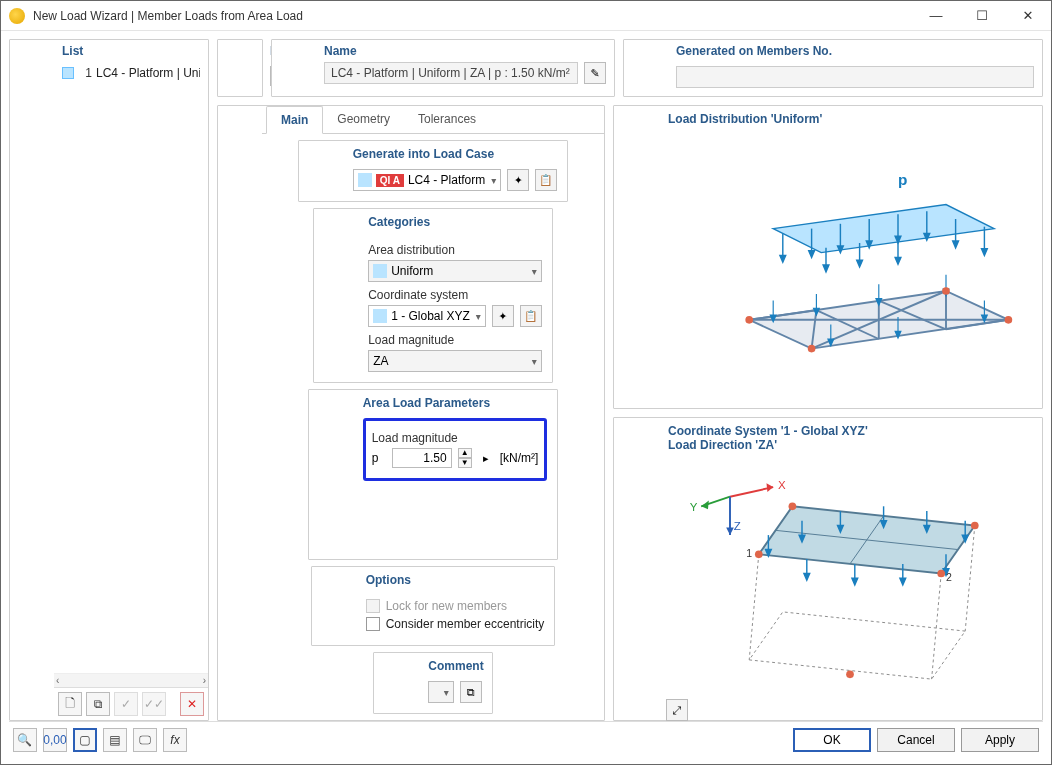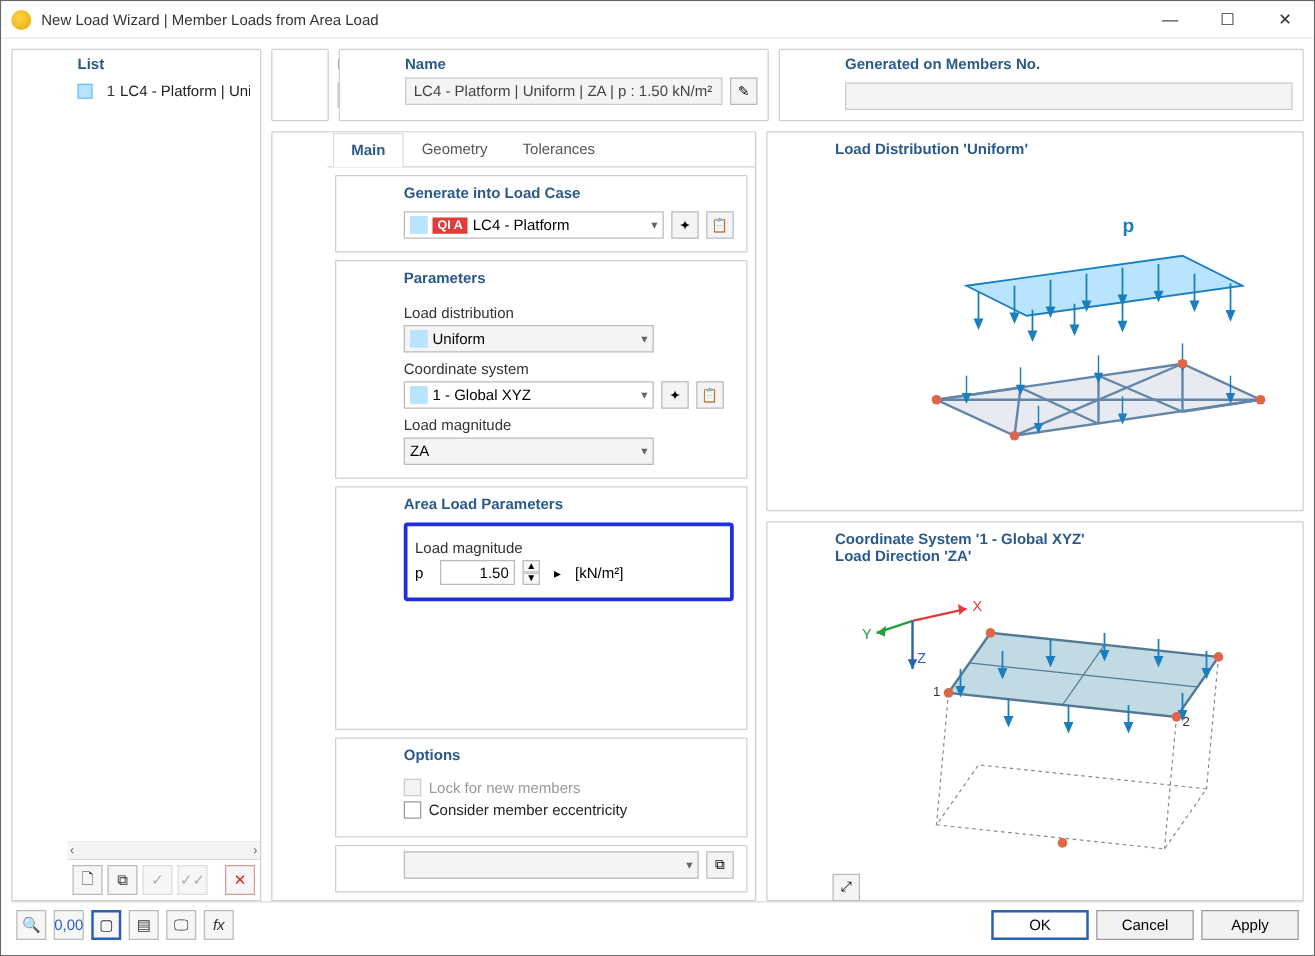--- a/index.html
+++ b/index.html
@@ -340,42 +340,42 @@
 
           <div class="form-col">
 
             <div class="panel" style="flex:1; min-height:0;">
               <div class="tabs">
                 <div class="tab active">Main</div>
                 <div class="tab">Geometry</div>
                 <div class="tab">Tolerances</div>
               </div>
 
-              <div style="flex:1; overflow:auto; display:flex; flex-direction:column; gap:6px; padding:6px;">
+              <div style="flex:1; overflow:auto; display:flex; flex-direction:column; gap:6px; padding:6px;align-items:center;">
 
                 <div class="panel form-panel">
                   <div class="section-title">Generate into Load Case</div>
                   <div class="section-body">
                     <div class="inline-row">
                       <div class="combo" style="max-width:280px;">
                         <div class="swatch"></div>
                         <div class="tag">QI A</div>
                         <div class="combo-text">LC4 - Platform</div>
                         <div class="combo-arrow">▾</div>
                       </div>
                       <div class="icon-btn-sm">✦</div>
                       <div class="icon-btn-sm">📋</div>
                     </div>
                   </div>
                 </div>
 
                 <div class="panel form-panel">
-                  <div class="section-title">Parameters</div>
+                  <div class="section-title">Categories</div>
                   <div class="section-body">
-                    <div class="field-label">Load distribution</div>
+                    <div class="field-label">Area distribution</div>
                     <div class="combo gray" style="max-width:200px;">
                       <div class="swatch"></div>
                       <div class="combo-text">Uniform</div>
                       <div class="combo-arrow">▾</div>
                     </div>
 
                     <div class="field-label">Coordinate system</div>
                     <div class="inline-row">
                       <div class="combo" style="max-width:200px;">
                         <div class="swatch"></div>
@@ -421,20 +421,21 @@
                       <span class="chk-text disabled">Lock for new members</span>
                     </div>
                     <div class="chk-row">
                       <span class="chk"></span>
                       <span class="chk-text">Consider member eccentricity</span>
                     </div>
                   </div>
                 </div>
 
                 <div class="panel form-panel comment-panel">
+                  <div class="section-title">Comment</div>
                   <div class="section-body">
                     <div class="inline-row">
                       <div class="combo gray">
                         <div class="combo-text"></div>
                         <div class="combo-arrow">▾</div>
                       </div>
                       <div class="icon-btn-sm">⧉</div>
                     </div>
                   </div>
                 </div>

